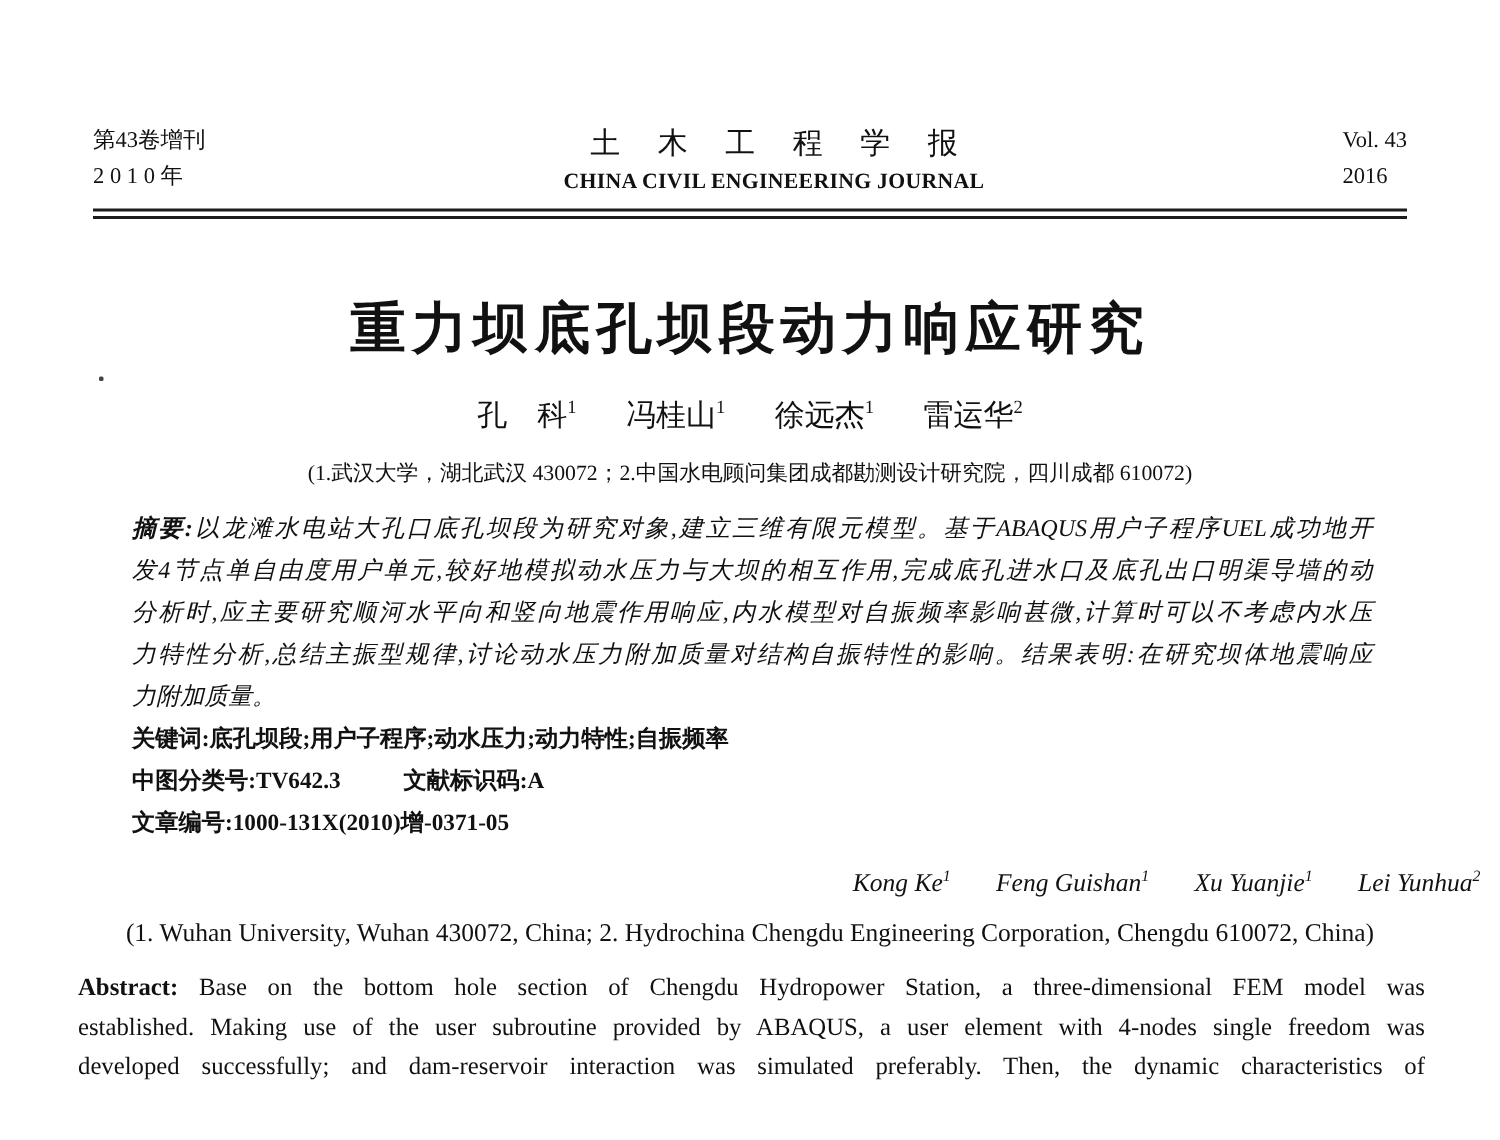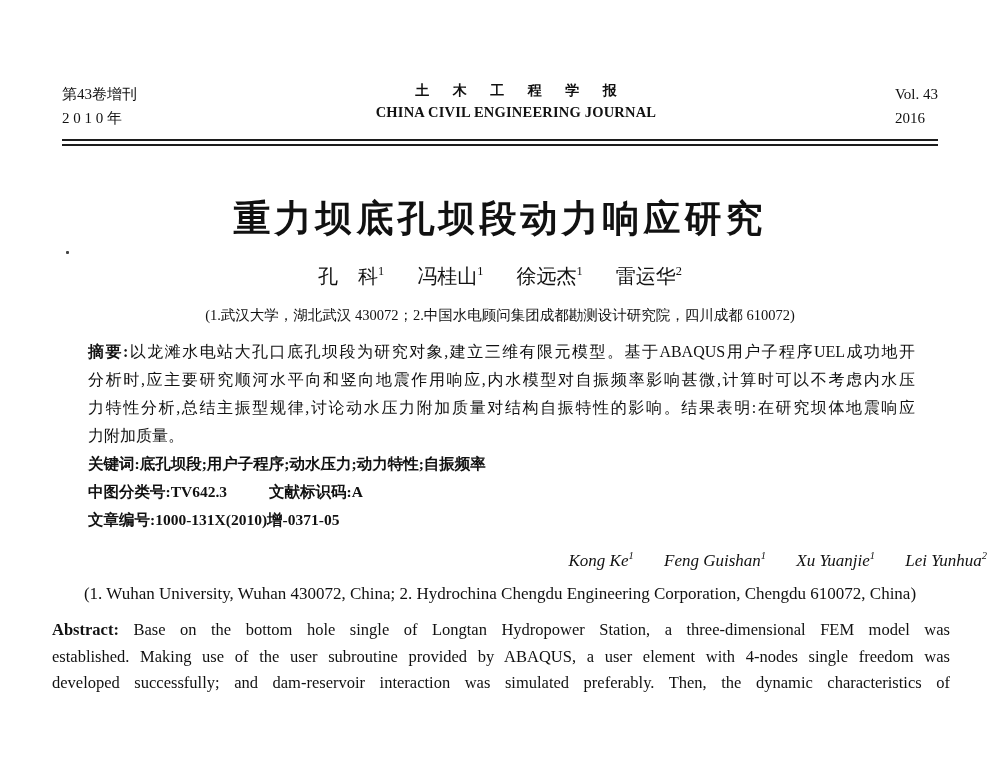--- a/index.html
+++ b/index.html
@@ -5,34 +5,34 @@
   html,body { margin:0; padding:0; background:#e8e8e8; }
   .page {
     width:1000px; height:760px; margin:0 auto; background:#ffffff;
     position:relative; overflow:hidden; color:#111;
     font-family:"Liberation Serif", serif;
   }
   
   .header { margin:82px 62px 0 62px; display:flex; justify-content:flex-start; align-items:flex-start; }
   .h-left { font-size:15px; line-height:24px; white-space:nowrap; }
   .h-center { flex:1; text-align:center; }
-  .journal-cn { font-size:14px; font-weight:700; letter-spacing:10px; text-indent:10px; }
+  .journal-cn { font-size:20px; font-weight:400; letter-spacing:10px; text-indent:10px; }
   .journal-en { font-size:14.5px; font-weight:700; margin-top:4px; letter-spacing:0.2px; }
   .h-right { font-size:15px; line-height:24px; text-align:left; white-space:nowrap; }
   .rule { margin:9px 62px 0 62px; height:3px; border-top:2px solid #1c1c1c; border-bottom:2px solid #1c1c1c; }
   
   .title-cn {
     margin:50px 0 0 0; text-align:center; font-family:"Liberation Sans", sans-serif;
     font-size:37px; font-weight:700; letter-spacing:4px; line-height:46px;
   }
   .authors-cn { margin-top:14px; text-align:center; font-size:20px; line-height:30px; }
   .authors-cn .author { margin:0 14px; white-space:nowrap; }
   sup { font-size:0.62em; }
   .affil-cn { margin-top:13px; text-align:center; font-size:14.5px; line-height:22px; }
-  .abstract-cn { margin:12px 85px 0 88px; font-size:16px; line-height:28px; font-weight:500; }
+  .abstract-cn { margin:12px 85px 0 88px; font-size:16px; line-height:28px; font-weight:500;font-style:italic; }
   .abstract-cn .lbl { font-weight:800; }
   .jline { text-align:justify; text-align-last:justify; }
   .plainline { text-align:left; }
   .meta { margin:0 85px 0 88px; font-size:15.5px; line-height:28px; font-weight:700; }
   .meta .clc { margin-right:42px; }
   
   .title-en { margin:8px 30px 0 30px; text-align:center; font-size:23px; font-weight:700; line-height:32px; }
   .authors-en { margin-top:11px; text-align:right; font-style:italic; font-size:17px; line-height:24px; }
   .authors-en .author { margin:0 13px; white-space:nowrap; }
   .affil-en { margin-top:9px; text-align:center; font-size:17px; line-height:24px; }
@@ -69,20 +69,21 @@
     <span class="author"><span>孔　科</span><sup>1</sup></span>
     <span class="author"><span>冯桂山</span><sup>1</sup></span>
     <span class="author"><span>徐远杰</span><sup>1</sup></span>
     <span class="author"><span>雷运华</span><sup>2</sup></span>
   </div>
 
   <div class="affil-cn">(1.武汉大学，湖北武汉 430072；2.中国水电顾问集团成都勘测设计研究院，四川成都 610072)</div>
 
   <div class="abstract-cn">
     <div class="jline"><span class="lbl">摘要:</span><span>以龙滩水电站大孔口底孔坝段为研究对象,建立三维有限元模型。基于ABAQUS用户子程序UEL成功地开</span></div>
+    <div class="jline">发4节点单自由度用户单元,较好地模拟动水压力与大坝的相互作用,完成底孔进水口及底孔出口明渠导墙的动</div>
     <div class="jline">分析时,应主要研究顺河水平向和竖向地震作用响应,内水模型对自振频率影响甚微,计算时可以不考虑内水压</div>
     <div class="jline">力特性分析,总结主振型规律,讨论动水压力附加质量对结构自振特性的影响。结果表明:在研究坝体地震响应</div>
     <div class="plainline">力附加质量。</div>
   </div>
 
   <div class="meta">
     <div>关键词:底孔坝段;用户子程序;动水压力;动力特性;自振频率</div>
     <div>
       <span class="clc">中图分类号:TV642.3</span><span>文献标识码:A</span>
     </div>
@@ -93,21 +94,21 @@
   <div class="authors-en">
     <span class="author"><span>Kong Ke</span><sup>1</sup></span>
     <span class="author"><span>Feng Guishan</span><sup>1</sup></span>
     <span class="author"><span>Xu Yuanjie</span><sup>1</sup></span>
     <span class="author"><span>Lei Yunhua</span><sup>2</sup></span>
   </div>
 
   <div class="affil-en">(1. Wuhan University, Wuhan 430072, China; 2. Hydrochina Chengdu Engineering Corporation, Chengdu 610072, China)</div>
 
   <div class="abstract-en">
-    <div class="jline"><span class="lbl">Abstract:</span><span> Base on the bottom hole single of Longtan Hydropower Station, a three-dimensional FEM model was</span></div>
+    <div class="jline"><span class="lbl">Abstract:</span><span> Base on the bottom hole section of Chengdu Hydropower Station, a three-dimensional FEM model was</span></div>
     <div class="jline">established. Making use of the user subroutine provided by ABAQUS, a user element with 4-nodes single freedom was</div>
     <div class="jline">developed successfully; and dam-reservoir interaction was simulated preferably. Then, the dynamic characteristics of</div>
 
   </div>
 
   <div class="speck"></div>
 
 </div>
 
 </body></html>

